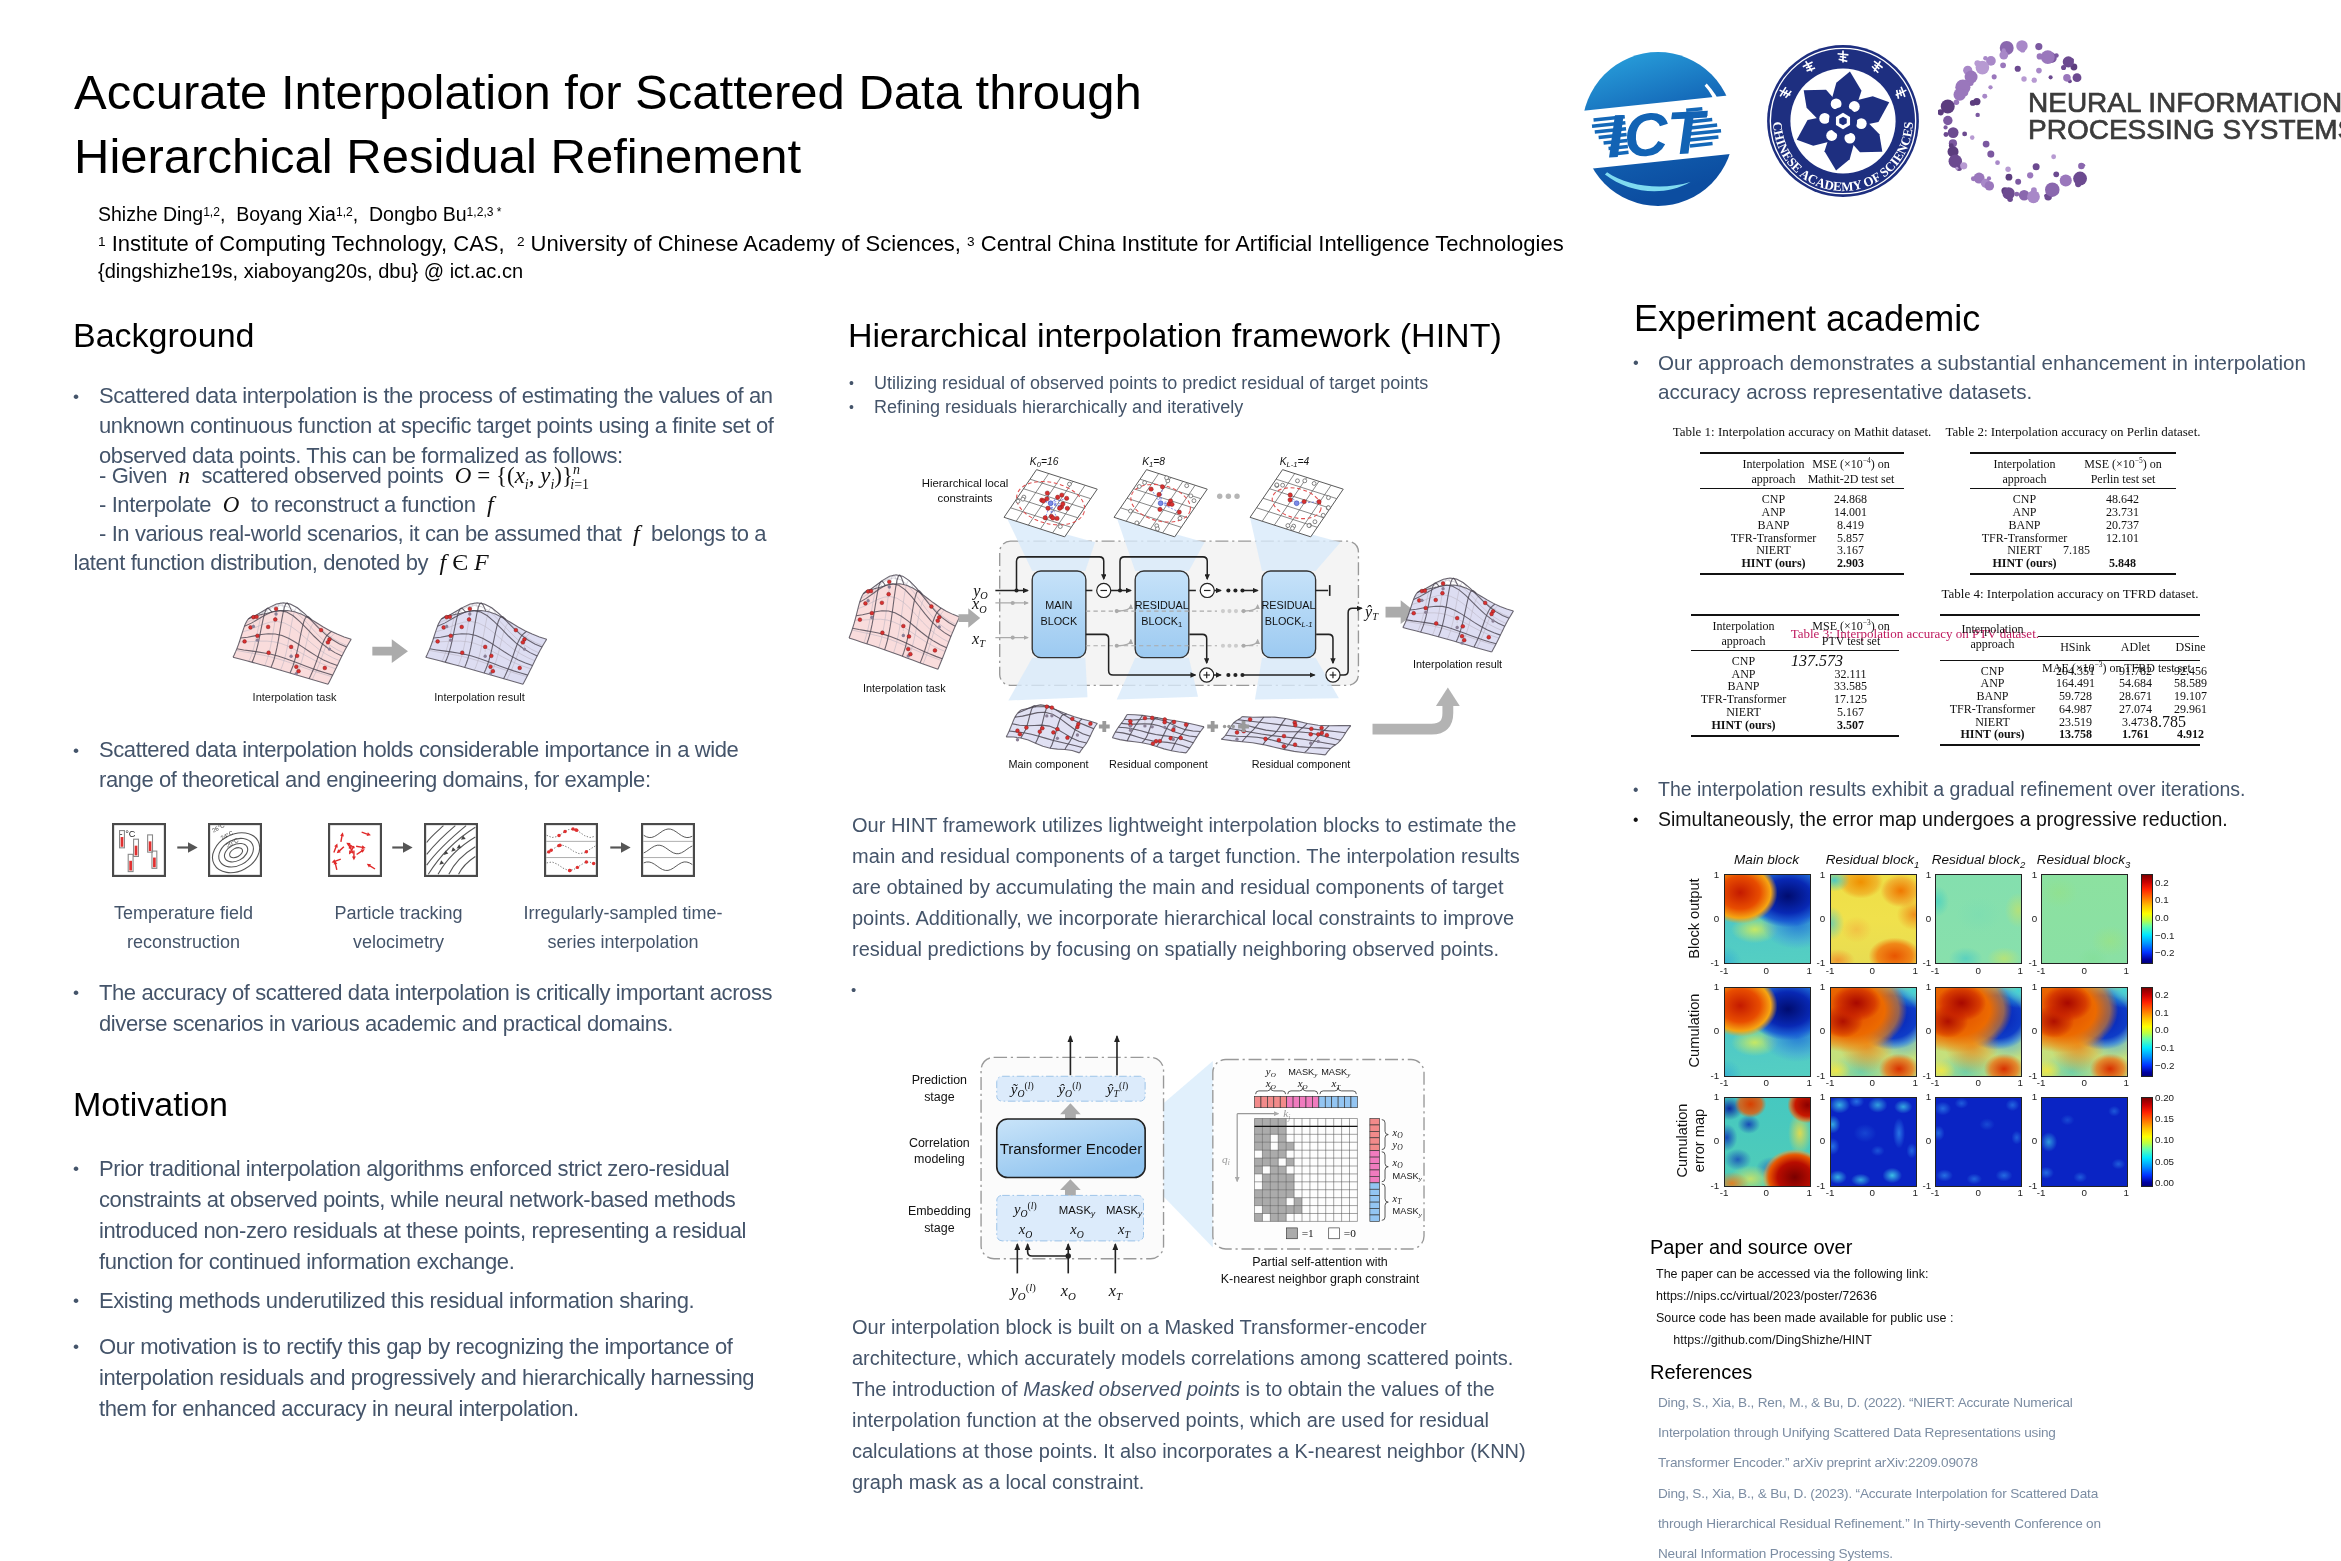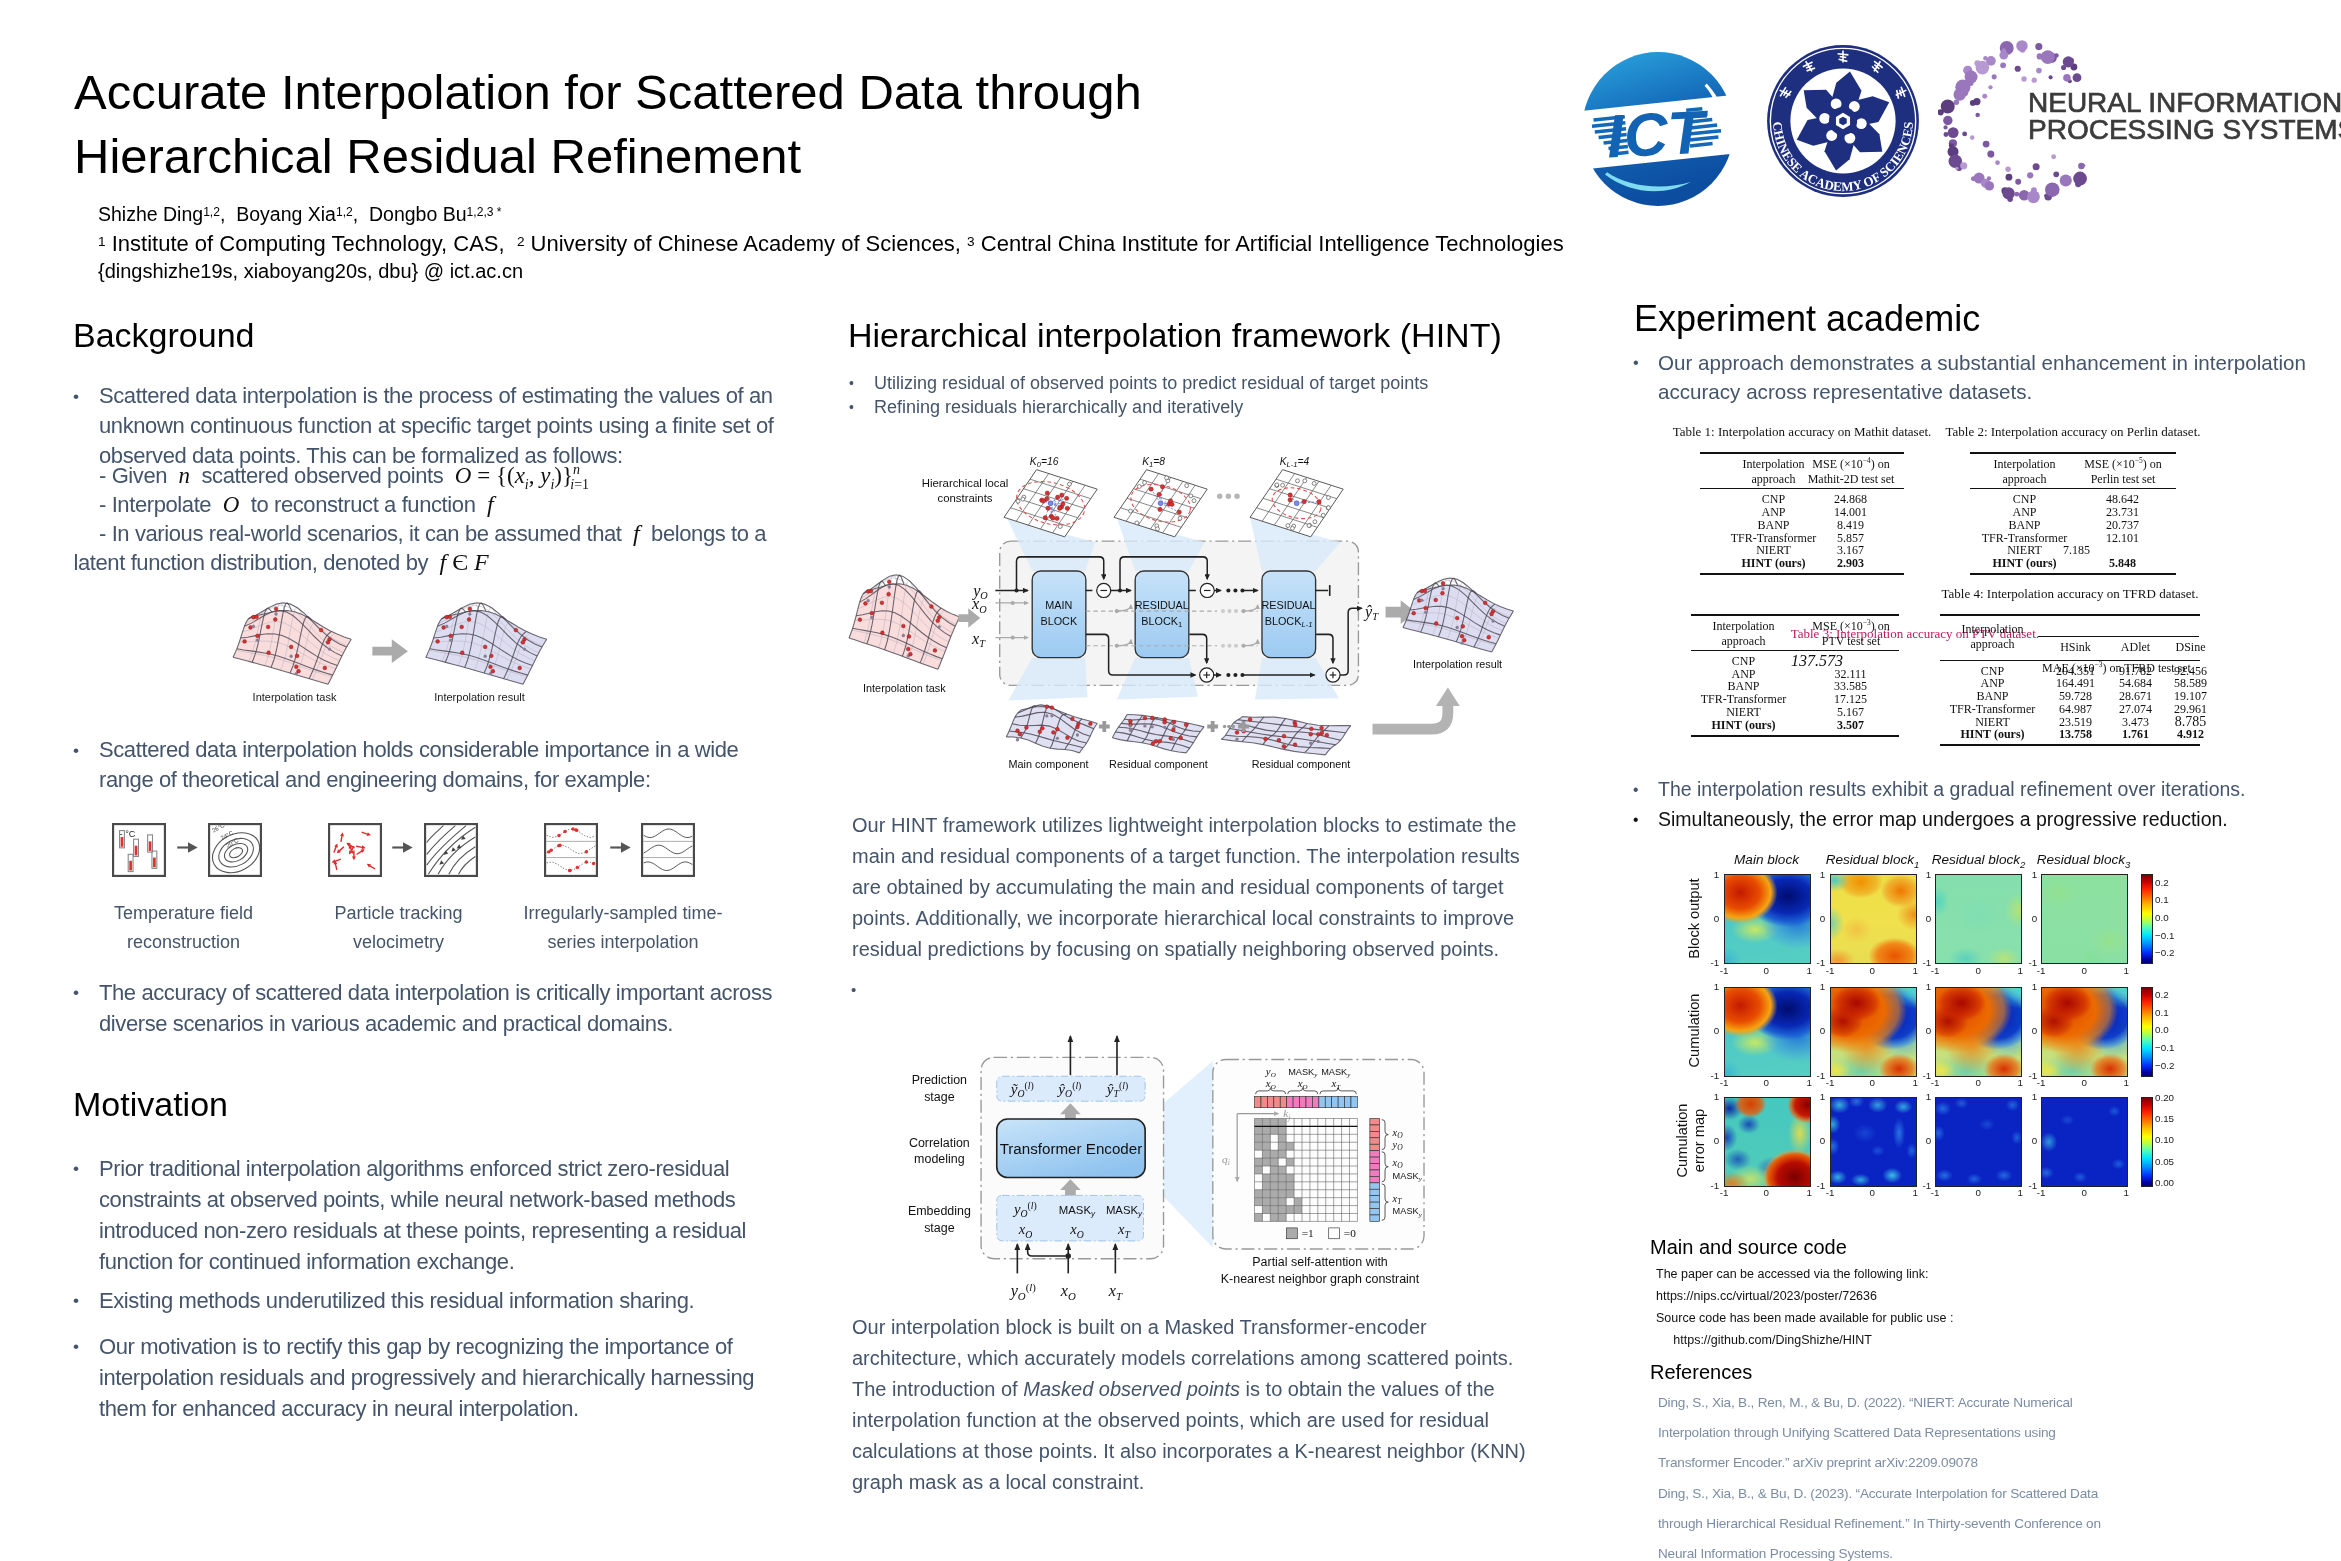--- a/index.html
+++ b/index.html
@@ -1221,21 +1221,21 @@
     <div class="abs" style="left:2035px;top:690px;font-size:12px;color:#111;line-height:12.7px;width:81px;text-align:center;font-family:'Liberation Serif',serif;font-weight:normal;">59.728</div>
     <div class="abs" style="left:2095px;top:690px;font-size:12px;color:#111;line-height:12.7px;width:81px;text-align:center;font-family:'Liberation Serif',serif;font-weight:normal;">28.671</div>
     <div class="abs" style="left:2150px;top:690px;font-size:12px;color:#111;line-height:12.7px;width:81px;text-align:center;font-family:'Liberation Serif',serif;font-weight:normal;">19.107</div>
     <div class="abs" style="left:1933px;top:703px;font-size:12px;color:#111;line-height:12.7px;width:119px;text-align:center;font-family:'Liberation Serif',serif;font-weight:normal;">TFR-Transformer</div>
     <div class="abs" style="left:2035px;top:703px;font-size:12px;color:#111;line-height:12.7px;width:81px;text-align:center;font-family:'Liberation Serif',serif;font-weight:normal;">64.987</div>
     <div class="abs" style="left:2095px;top:703px;font-size:12px;color:#111;line-height:12.7px;width:81px;text-align:center;font-family:'Liberation Serif',serif;font-weight:normal;">27.074</div>
     <div class="abs" style="left:2150px;top:703px;font-size:12px;color:#111;line-height:12.7px;width:81px;text-align:center;font-family:'Liberation Serif',serif;font-weight:normal;">29.961</div>
     <div class="abs" style="left:1933px;top:716px;font-size:12px;color:#111;line-height:12.7px;width:119px;text-align:center;font-family:'Liberation Serif',serif;font-weight:normal;">NIERT</div>
     <div class="abs" style="left:2035px;top:716px;font-size:12px;color:#111;line-height:12.7px;width:81px;text-align:center;font-family:'Liberation Serif',serif;font-weight:normal;">23.519</div>
     <div class="abs" style="left:2095px;top:716px;font-size:12px;color:#111;line-height:12.7px;width:81px;text-align:center;font-family:'Liberation Serif',serif;font-weight:normal;">3.473</div>
-    <div class="abs" style="left:2150px;top:716px;font-size:14px;color:#111;line-height:12.7px;width:81px;text-align:center;font-family:'Liberation Serif',serif;font-weight:normal;">8.785</div>
+    <div class="abs" style="left:2150px;top:716px;font-size:16px;color:#111;line-height:12.7px;width:81px;font-family:'Liberation Serif',serif;font-weight:normal;">8.785</div>
     <div class="abs" style="left:1933px;top:728px;font-size:12px;color:#111;line-height:12.7px;width:119px;text-align:center;font-family:'Liberation Serif',serif;font-weight:bold;">HINT (ours)</div>
     <div class="abs" style="left:2035px;top:728px;font-size:12px;color:#111;line-height:12.7px;width:81px;text-align:center;font-family:'Liberation Serif',serif;font-weight:bold;">13.758</div>
     <div class="abs" style="left:2095px;top:728px;font-size:12px;color:#111;line-height:12.7px;width:81px;text-align:center;font-family:'Liberation Serif',serif;font-weight:bold;">1.761</div>
     <div class="abs" style="left:2150px;top:728px;font-size:12px;color:#111;line-height:12.7px;width:81px;text-align:center;font-family:'Liberation Serif',serif;font-weight:bold;">4.912</div>
     <div class="abs" style="left:1940px;top:744px;width:260px;height:1.6px;background:#111"></div>
     <div class="abs" style="left:1724px;top:874px;width:85px;height:88px;border:1.1px solid #222;background:radial-gradient(ellipse 49px 41px at 18% 20%, #c41a00 0%, #e84d00 40%, #f5a512 62%, rgba(245,200,40,0) 76%),radial-gradient(ellipse 52px 38px at 74% 24%, #000c70 0%, #0828b4 45%, rgba(20,80,210,0.85) 66%, rgba(60,140,230,0) 82%),radial-gradient(ellipse 46px 33px at 85% 55%, rgba(20,90,220,0.7) 0%, rgba(60,140,230,0.35) 55%, rgba(110,190,240,0) 78%),radial-gradient(ellipse 33px 19px at 35% 62%, rgba(210,235,90,0.9) 0%, rgba(210,235,90,0) 72%),radial-gradient(ellipse 24.4px 24.4px at 0% 100%, rgba(40,160,220,0.6) 0%, rgba(40,160,220,0) 70%),linear-gradient(175deg, #43bcc9 0%, #4fc9c6 55%, #55cfc2 100%);background-size:cover"></div>
     <div class="abs" style="left:1703px;top:869px;font-size:9.8px;color:#222;width:16.3px;text-align:right;">1</div>
     <div class="abs" style="left:1703px;top:913px;font-size:9.8px;color:#222;width:16.3px;text-align:right;">0</div>
     <div class="abs" style="left:1703px;top:957px;font-size:9.8px;color:#222;width:16.3px;text-align:right;">-1</div>
     <div class="abs" style="left:1716px;top:965px;font-size:9.8px;color:#222;width:16.3px;text-align:center;">-1</div>
@@ -1336,18 +1336,18 @@
     <div class="abs" style="left:2155px;top:1134px;font-size:9.8px;color:#222;">0.10</div>
     <div class="abs" style="left:2155px;top:1156px;font-size:9.8px;color:#222;">0.05</div>
     <div class="abs" style="left:2155px;top:1177px;font-size:9.8px;color:#222;">0.00</div>
     <div class="abs" style="left:1685px;top:852px;font-size:13.6px;color:#111;width:163px;text-align:center;font-style:italic;">Main block</div>
     <div class="abs" style="left:1791px;top:852px;font-size:13.6px;color:#111;width:163px;text-align:center;font-style:italic;">Residual block<sub style="font-size:0.7em">1</sub></div>
     <div class="abs" style="left:1897px;top:852px;font-size:13.6px;color:#111;width:163px;text-align:center;font-style:italic;">Residual block<sub style="font-size:0.7em">2</sub></div>
     <div class="abs" style="left:2002px;top:852px;font-size:13.6px;color:#111;width:163px;text-align:center;font-style:italic;">Residual block<sub style="font-size:0.7em">3</sub></div>
     <div class="abs" style="left:1586px;top:886px;width:217px;height:65px;display:flex;align-items:center;justify-content:center;transform:rotate(-90deg);font-size:14.6px;color:#111;text-align:center;line-height:1.15">Block output</div>
     <div class="abs" style="left:1586px;top:998px;width:217px;height:65px;display:flex;align-items:center;justify-content:center;transform:rotate(-90deg);font-size:14.6px;color:#111;text-align:center;line-height:1.15">Cumulation</div>
     <div class="abs" style="left:1582px;top:1108px;width:217px;height:65px;display:flex;align-items:center;justify-content:center;transform:rotate(-90deg);font-size:14.6px;color:#111;text-align:center;line-height:1.15">Cumulation<br>error map</div>
-    <div class="abs" style="left:1650px;top:1236px;font-size:20px;color:#000;">Main and source code</div>
+    <div class="abs" style="left:1650px;top:1236px;font-size:20px;color:#000;">Paper and source over</div>
     <div class="abs" style="left:1656px;top:1263px;font-size:12.5px;color:#111;line-height:22px;">The paper can be accessed via the following link:<br><span style="margin-left:0">https://nips.cc/virtual/2023/poster/72636</span><br>Source code has been made available for public use :<br><span style="margin-left:17.3px">https://github.com/DingShizhe/HINT</span></div>
     <div class="abs" style="left:1650px;top:1361px;font-size:20px;color:#000;">References</div>
     <div class="abs" style="left:1658px;top:1388px;font-size:13.6px;color:#7C8DA3;line-height:30px;letter-spacing:-0.2px;">Ding, S., Xia, B., Ren, M., &amp; Bu, D. (2022). “NIERT: Accurate Numerical<br>Interpolation through Unifying Scattered Data Representations using<br>Transformer Encoder.” arXiv preprint arXiv:2209.09078</div>
     <div class="abs" style="left:1658px;top:1479px;font-size:13.6px;color:#7C8DA3;line-height:30px;letter-spacing:-0.2px;">Ding, S., Xia, B., &amp; Bu, D. (2023). “Accurate Interpolation for Scattered Data<br>through Hierarchical Residual Refinement.” In Thirty-seventh Conference on<br>Neural Information Processing Systems.</div>
   </div>
 
 </body></html>

